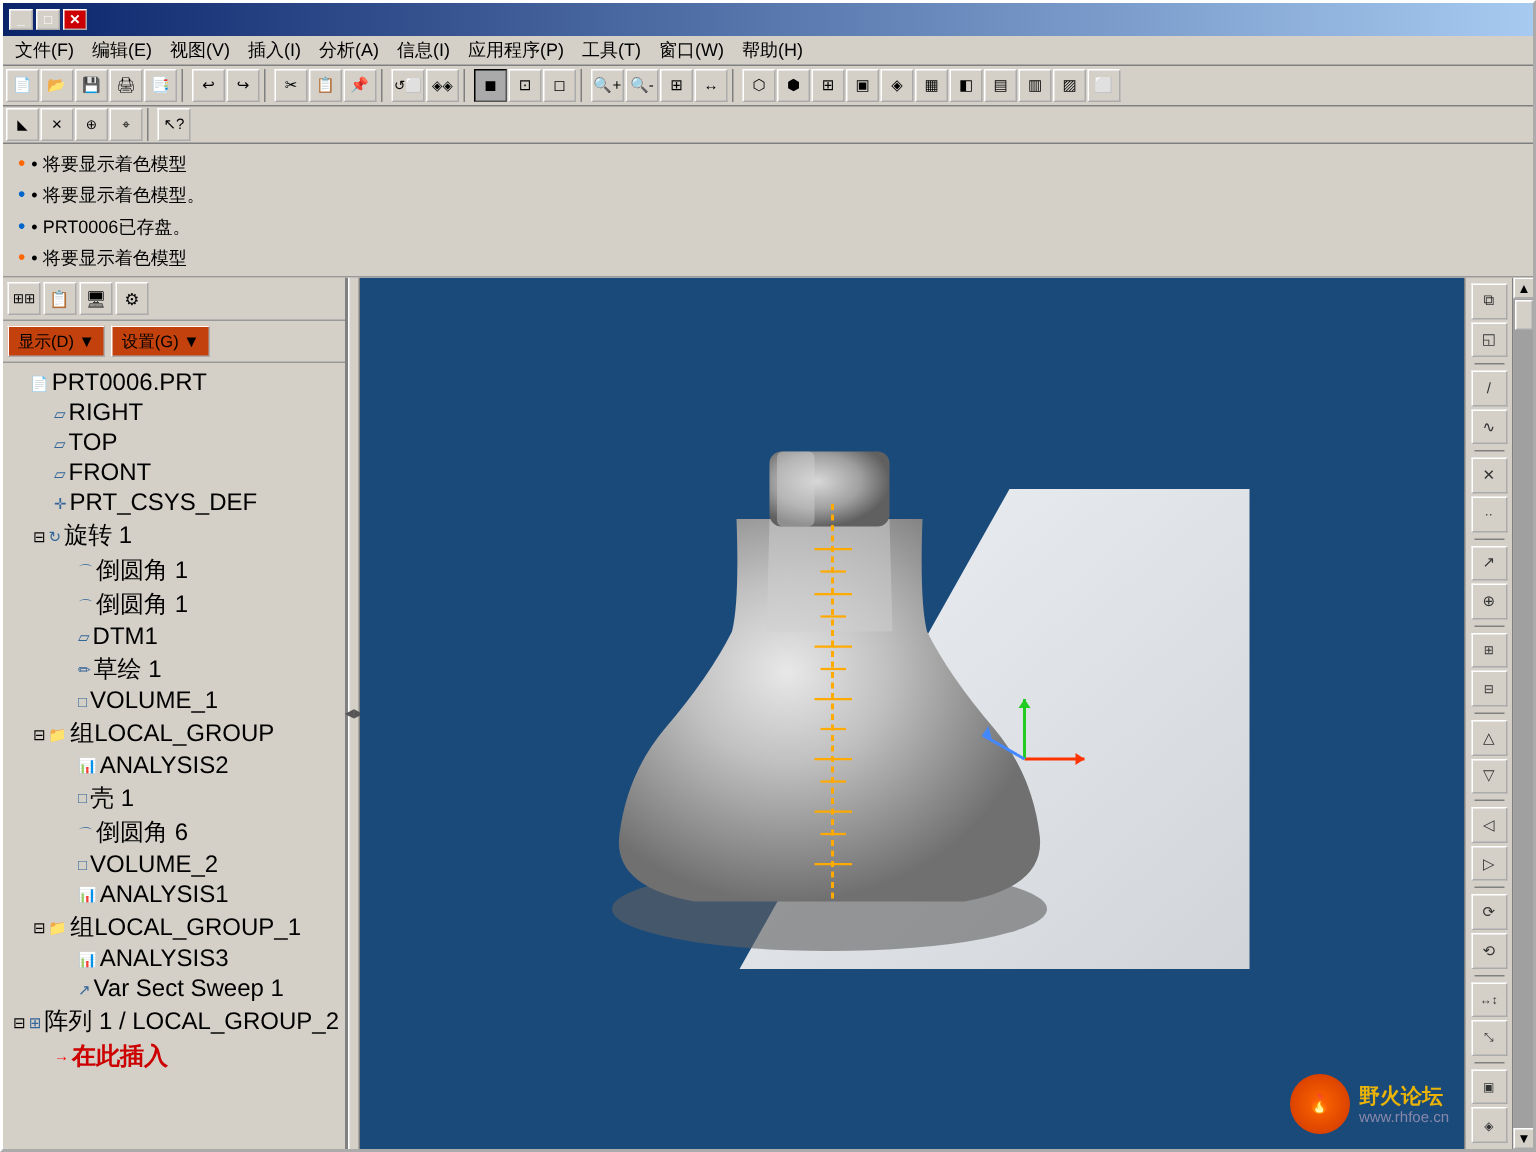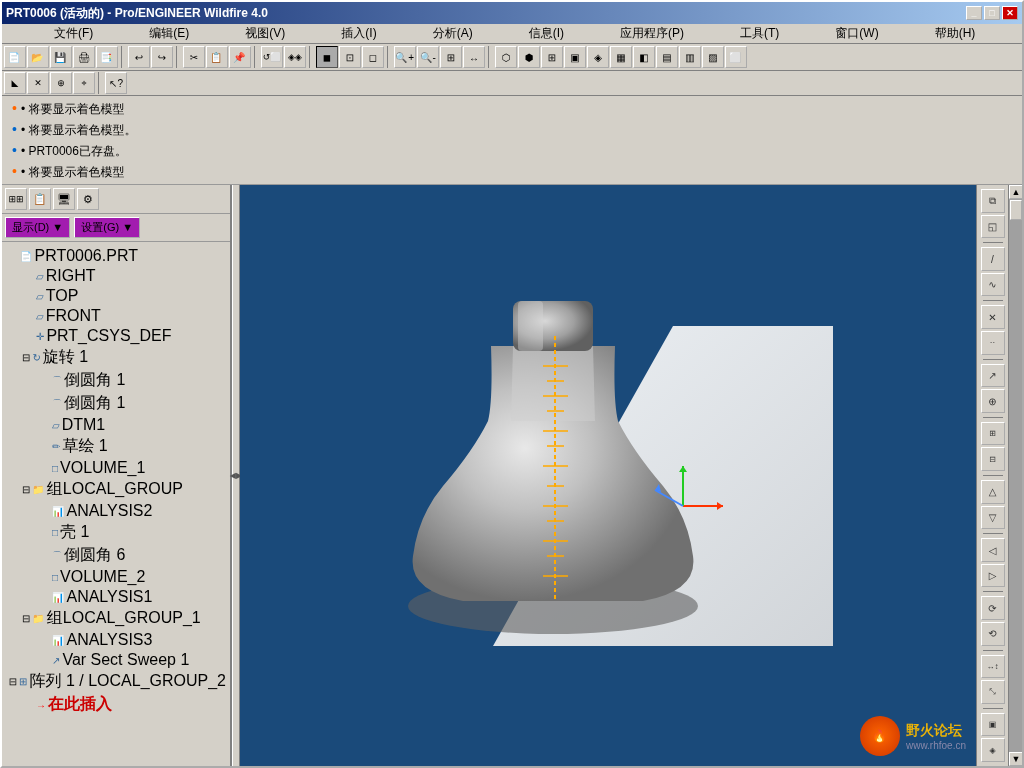--- a/index.html
+++ b/index.html
@@ -35,21 +35,20 @@
       align-items: center;
       padding: 0 2px;
       border-bottom: 1px solid #808080;
       gap: 0;
     }
     .menu-item {
       padding: 2px 6px;
       font-size: 12px;
       cursor: pointer;
       white-space: nowrap;
-      margin-left: 44px;
     }
 
     
     #toolbar-area {
       background: #d4d0c8;
       border-bottom: 1px solid #808080;
     }
     .toolbar-row {
       display: flex;
       align-items: center;
@@ -103,21 +102,21 @@
       cursor: pointer;
     }
 
     #left-action-bar {
       display: flex;
       gap: 4px;
       padding: 3px;
       border-bottom: 1px solid #999;
     }
     .action-btn {
-      background: #a21caf;
+      background: #c2410c;
       border: 1px outset #fff;
       padding: 2px 6px;
       font-size: 11px;
       cursor: pointer;
       display: flex; align-items: center; gap: 2px;
     }
 
     #tree-area {
       flex: 1;
       overflow-y: auto;
@@ -264,21 +263,20 @@
 
     .info-bullet { color: #ff6600; font-size: 14px; }
     .info-bullet-blue { color: #0066cc; font-size: 14px; }
   </style>
 </head>
 <body>
 
 <div id="outer-wrapper">
 
   <div id="title-bar">
-    <span>PRT0006 (活动的) - Pro/ENGINEER Wildfire 4.0</span>
     <div id="title-bar-buttons">
       <div class="title-btn">_</div>
       <div class="title-btn">□</div>
       <div class="title-btn" style="background:#cc0000;color:white;">✕</div>
     </div>
   </div>
 
   <div id="menu-bar">
     <div class="menu-item">文件(F)</div>
     <div class="menu-item">编辑(E)</div>

